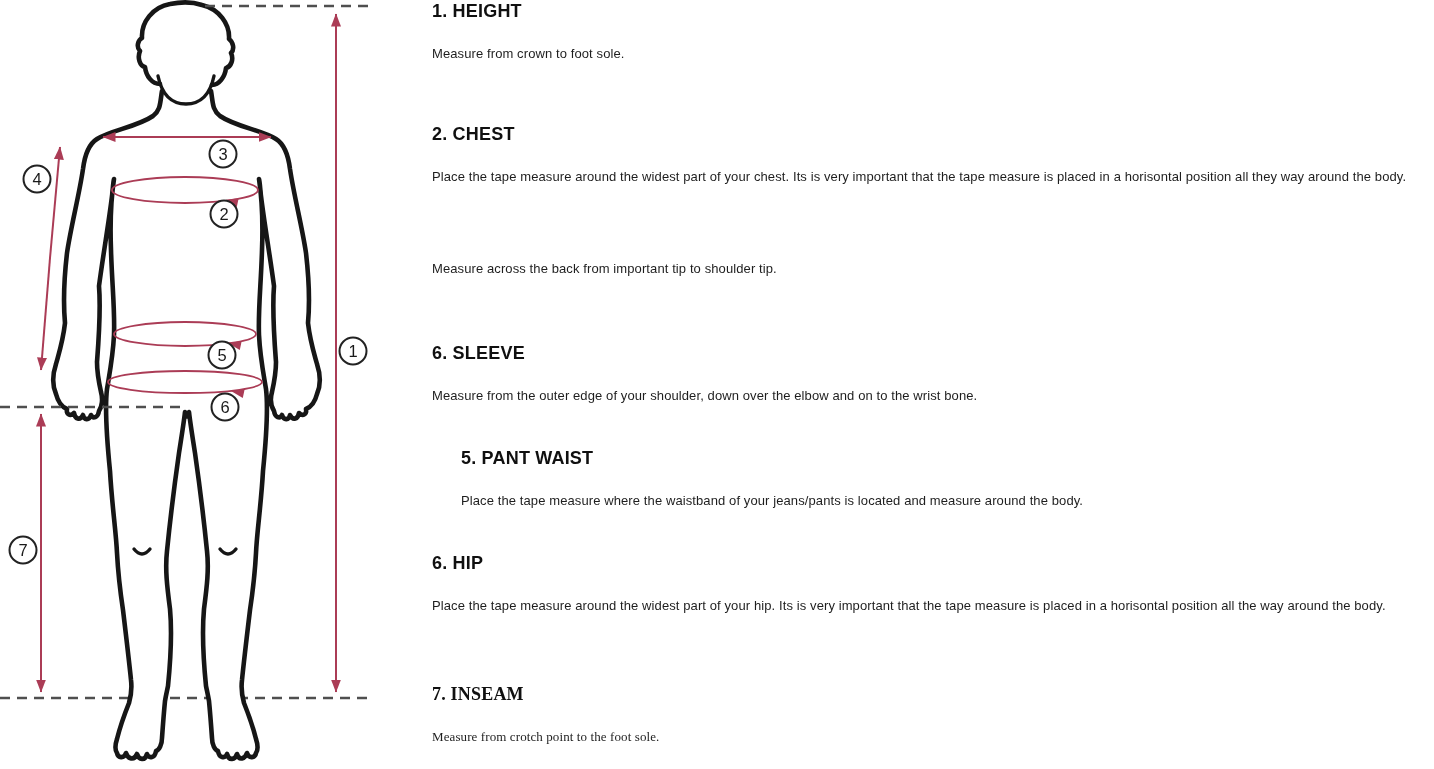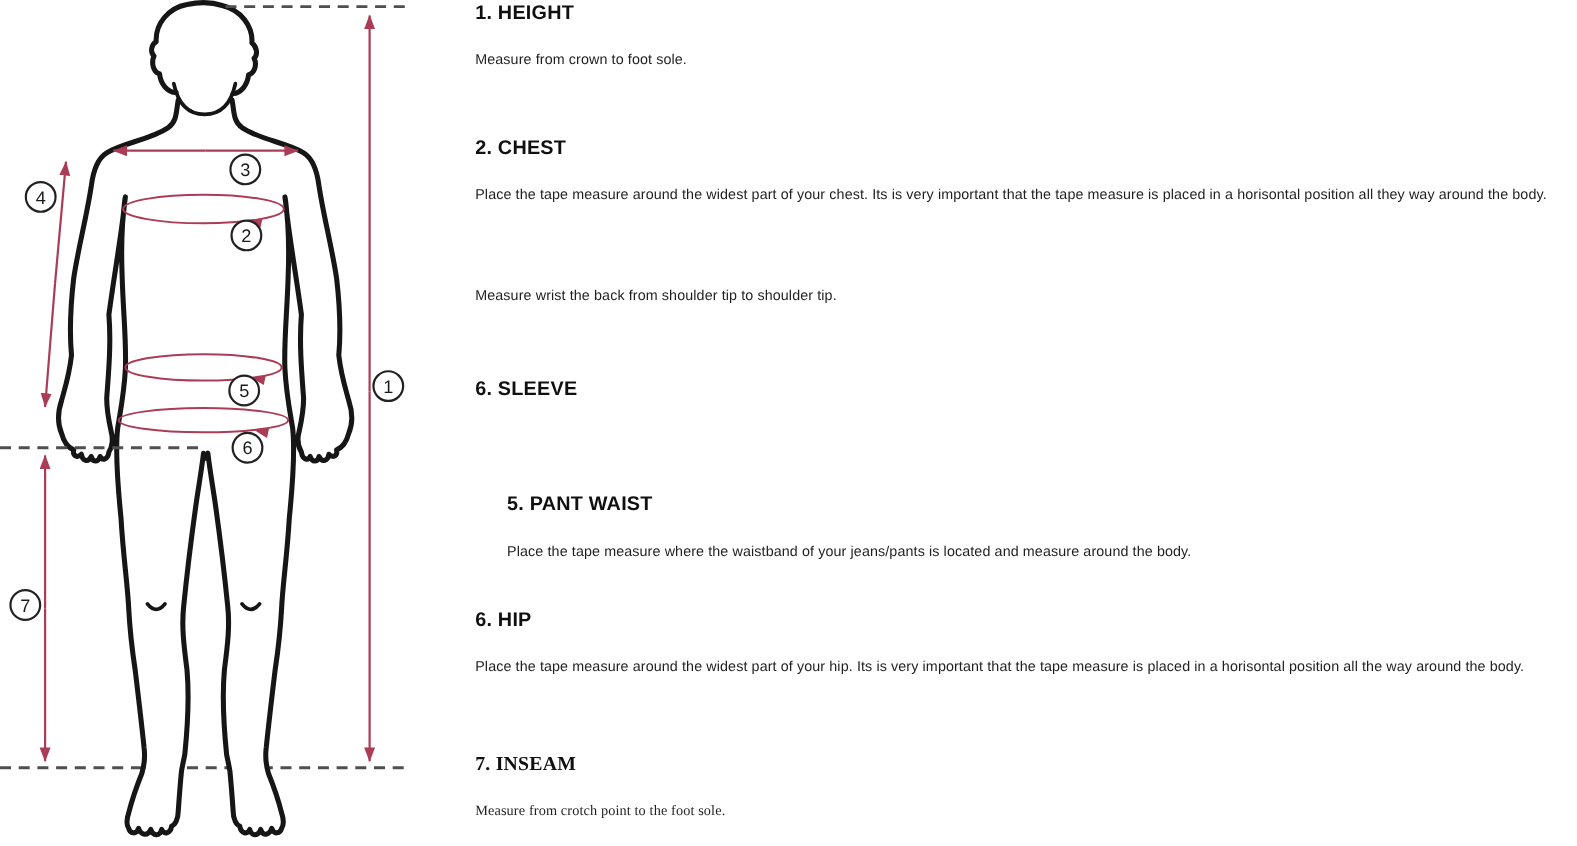--- a/index.html
+++ b/index.html
@@ -225,24 +225,25 @@
 <div class="sections">
   <section class="sec s1">
     <h3>1. HEIGHT</h3>
     <p>Measure from crown to foot sole.</p>
   </section>
   <section class="sec s2">
     <h3>2. CHEST</h3>
     <p>Place the tape measure around the widest part of your chest. Its is very important that the tape measure is placed in a horisontal position all they way around the body.</p>
   </section>
   <section class="sec s3">
-    <p>Measure wrist the back from shoulder tip to shoulder tip.</p>
+    <p>Measure across the back from important tip to shoulder tip.</p>
   </section>
   <section class="sec s4">
     <h3>6. SLEEVE</h3>
+    <p>Measure from the outer edge of your shoulder, down over the elbow and on to the wrist bone.</p>
   </section>
   <section class="sec s5">
     <h3>5. PANT WAIST</h3>
     <p>Place the tape measure where the waistband of your jeans/pants is located and measure around the body.</p>
   </section>
   <section class="sec s6">
     <h3>6. HIP</h3>
     <p>Place the tape measure around the widest part of your hip. Its is very important that the tape measure is placed in a horisontal position all the way around the body.</p>
   </section>
   <section class="sec s7">

